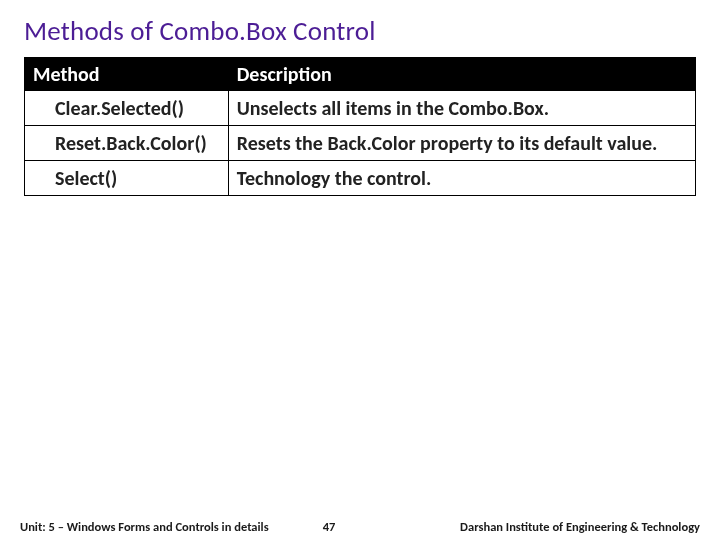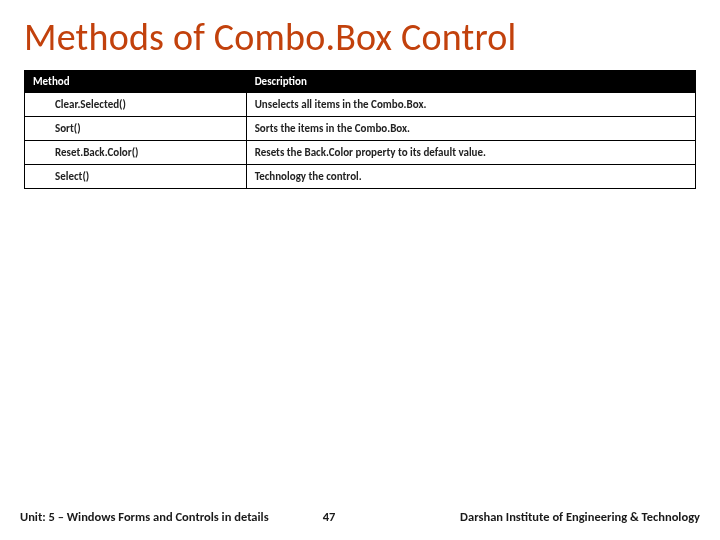--- a/index.html
+++ b/index.html
@@ -3,50 +3,50 @@
 <meta charset="utf-8">
 <style>
   * { box-sizing: border-box; margin: 0; padding: 0; }
   html, body { width: 720px; height: 540px; background: #fff; font-family: Calibri, "Segoe UI", Arial, sans-serif; color: #000; }
   .slide {
     width: 720px; height: 540px;
     position: relative;
     padding: 10px 24px 0 24px;
   }
   .title {
-    font-size: 38px;
+    font-size: 27px;
     font-weight: 400;
     letter-spacing: 0.2px;
     margin: 4px 0 10px 0;
-    color: #c2410c;
+    color: #4c1d95;
   }
   table.methods {
     width: 100%;
     border-collapse: collapse;
-    font-size: 11px;
+    font-size: 20px;
   }
   table.methods th {
     background: #000;
     color: #fff;
     text-align: left;
     font-weight: 700;
     padding: 4px 8px;
     border: 1px solid #000;
   }
   table.methods td {
     border: 1px solid #000;
     padding: 5px 8px;
     vertical-align: middle;
     font-weight: 600;
     color: #222;
   }
   table.methods td.method-cell { white-space: nowrap; padding-left: 30px; }
   .footer {
     position: absolute;
-    left: 0; right: 0; bottom: 16px;
+    left: 0; right: 0; bottom: 6px;
     display: flex;
     align-items: center;
     font-size: 12.5px;
     font-weight: 700;
     color: #1a1a1a;
     padding: 0 20px;
   }
   .footer .unit { flex: 0 0 auto; }
   .footer .pg { flex: 1 1 auto; margin-left: 54px;}
   .footer .inst { flex: 0 0 auto; text-align: center; }
@@ -63,24 +63,20 @@
         <th>Method</th>
         <th>Description</th>
       </tr>
     </thead>
     <tbody>
       <tr>
         <td class="method-cell">Clear.Selected()</td>
         <td>Unselects all items in the Combo.Box.</td>
       </tr>
       <tr>
-        <td class="method-cell">Sort()</td>
-        <td>Sorts the items in the Combo.Box.</td>
-      </tr>
-      <tr>
         <td class="method-cell">Reset.Back.Color()</td>
         <td>Resets the Back.Color property to its default value.</td>
       </tr>
       <tr>
         <td class="method-cell">Select()</td>
         <td>Technology the control.</td>
       </tr>
     </tbody>
   </table>
 

